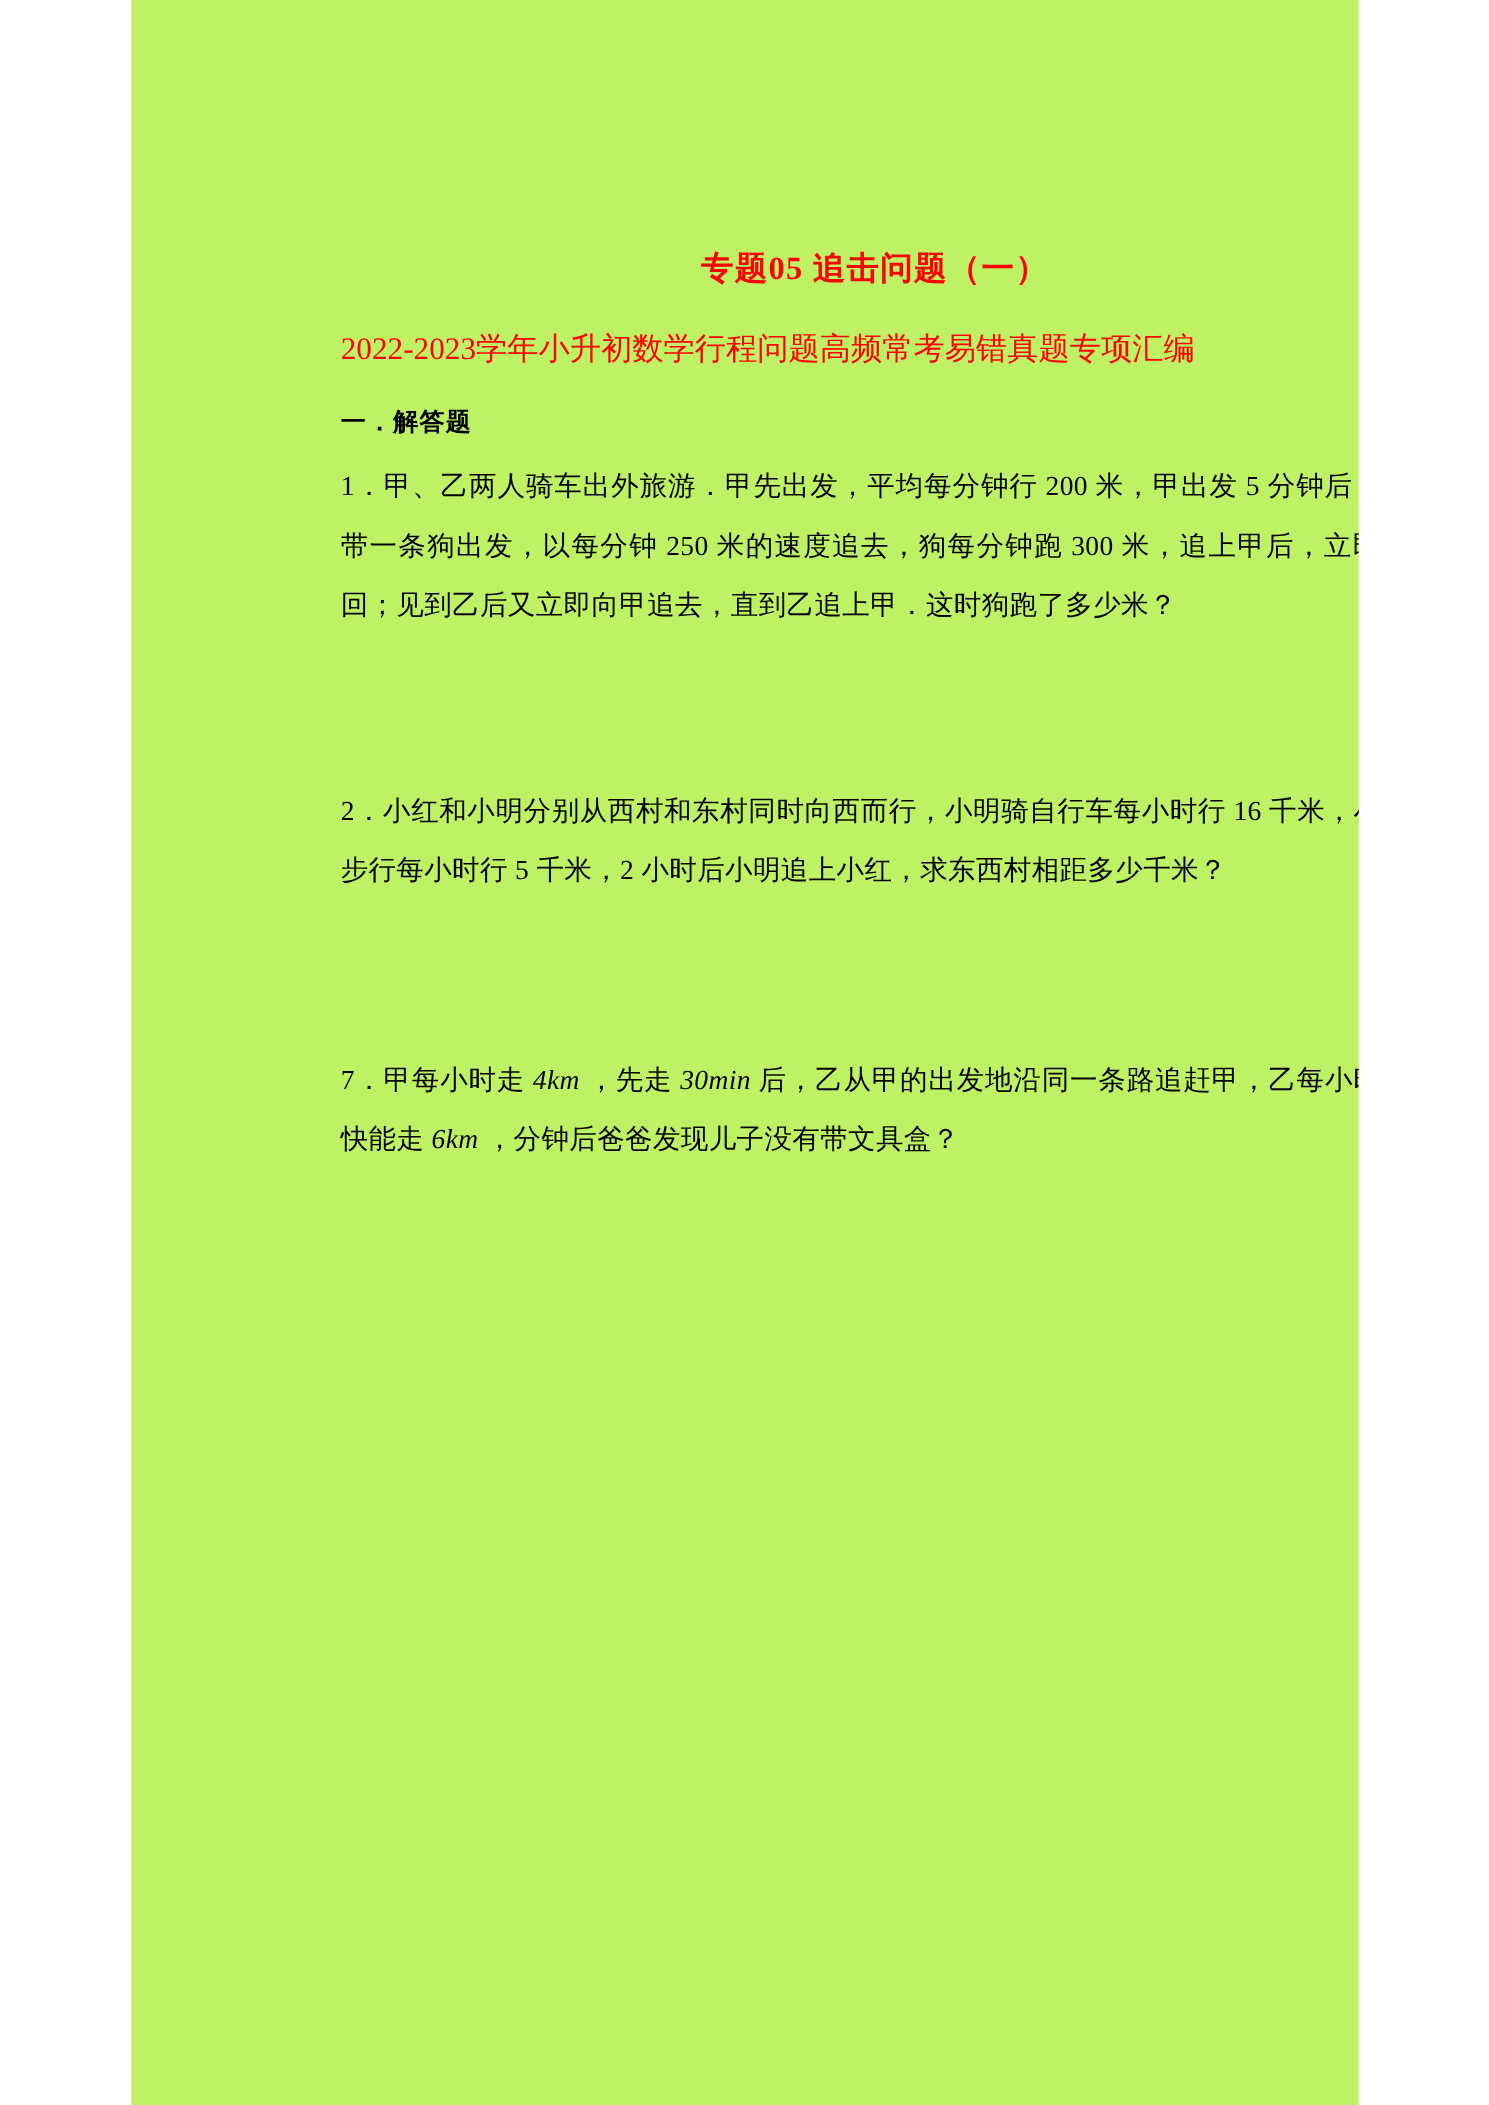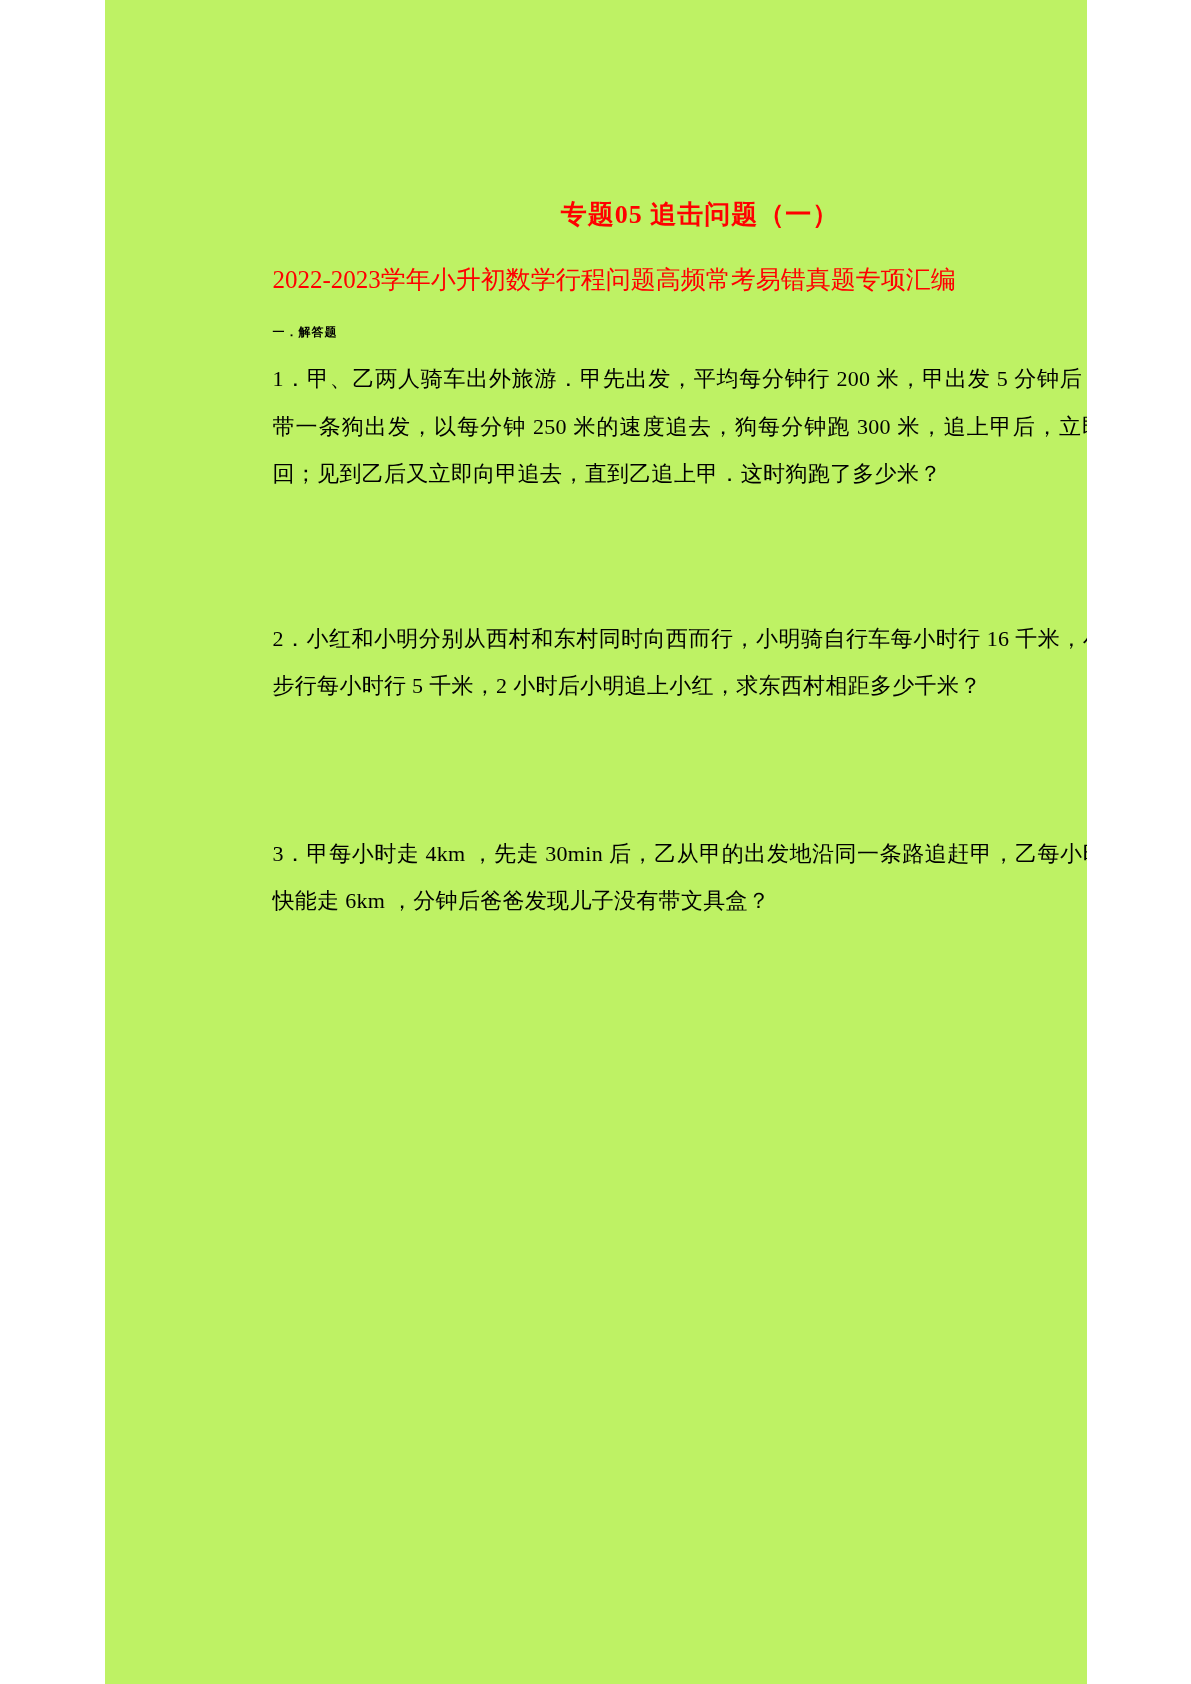--- a/index.html
+++ b/index.html
@@ -42,40 +42,41 @@
     color: #FF0000;
     font-family: "Liberation Serif", "DejaVu Serif", serif;
     font-weight: normal;
     font-size: 25px;
     letter-spacing: 0px;
     margin-top: 32px;
     line-height: 1.3;
     white-space: nowrap;
   }
   .section-heading {
-    font-size: 12px;
+    font-size: 20px;
     font-weight: bold;
     margin-top: 28px;
     margin-bottom: 14px;
     letter-spacing: 1px;
   }
   .question {
     font-size: 22px;
     line-height: 2.15;
     text-align: justify;
     text-justify: inter-ideograph;
     letter-spacing: 0.3px;
     margin: 0;
   }
   .q-gap-lg { height: 118px; }
   .q-gap-md { height: 108px; }
   .q-gap-sm { height: 0px; }
   .q-gap-xl { height: 120px; }
   .mathit {
     font-family: "Liberation Serif", "DejaVu Serif", serif;
+    font-style: italic;
   }
 </style>
 </head>
 <body>
 
 <div class="page">
   <div class="content">
 
     <h1 class="title-main">专题05 追击问题（一）</h1>
 
@@ -84,21 +85,21 @@
     <h3 class="section-heading">一．解答题</h3>
 
     <p class="question">1．甲、乙两人骑车出外旅游．甲先出发，平均每分钟行 200 米，甲出发 5 分钟后，乙带一条狗出发，以每分钟 250 米的速度追去，狗每分钟跑 300 米，追上甲后，立即返回；见到乙后又立即向甲追去，直到乙追上甲．这时狗跑了多少米？</p>
 
     <div class="q-gap-lg"></div>
 
     <p class="question">2．小红和小明分别从西村和东村同时向西而行，小明骑自行车每小时行 16 千米，小红步行每小时行 5 千米，2 小时后小明追上小红，求东西村相距多少千米？</p>
 
     <div class="q-gap-xl"></div>
 
-    <p class="question"><span>3．甲每小时走 </span><span class="mathit">4km</span><span> ，先走 </span><span class="mathit">30min</span><span> 后，乙从甲的出发地沿同一条路追赶甲，乙每小时最快能走 </span><span class="mathit">6km</span><span> ，分钟后爸爸发现儿子没有带文具盒？</span></p>
+    <p class="question"><span>7．甲每小时走 </span><span class="mathit">4km</span><span> ，先走 </span><span class="mathit">30min</span><span> 后，乙从甲的出发地沿同一条路追赶甲，乙每小时最快能走 </span><span class="mathit">6km</span><span> ，分钟后爸爸发现儿子没有带文具盒？</span></p>
 
     <div class="q-gap-sm"></div>
 
 
     <div class="q-gap-md"></div>
 
 
     <div class="q-gap-md"></div>
 
 

